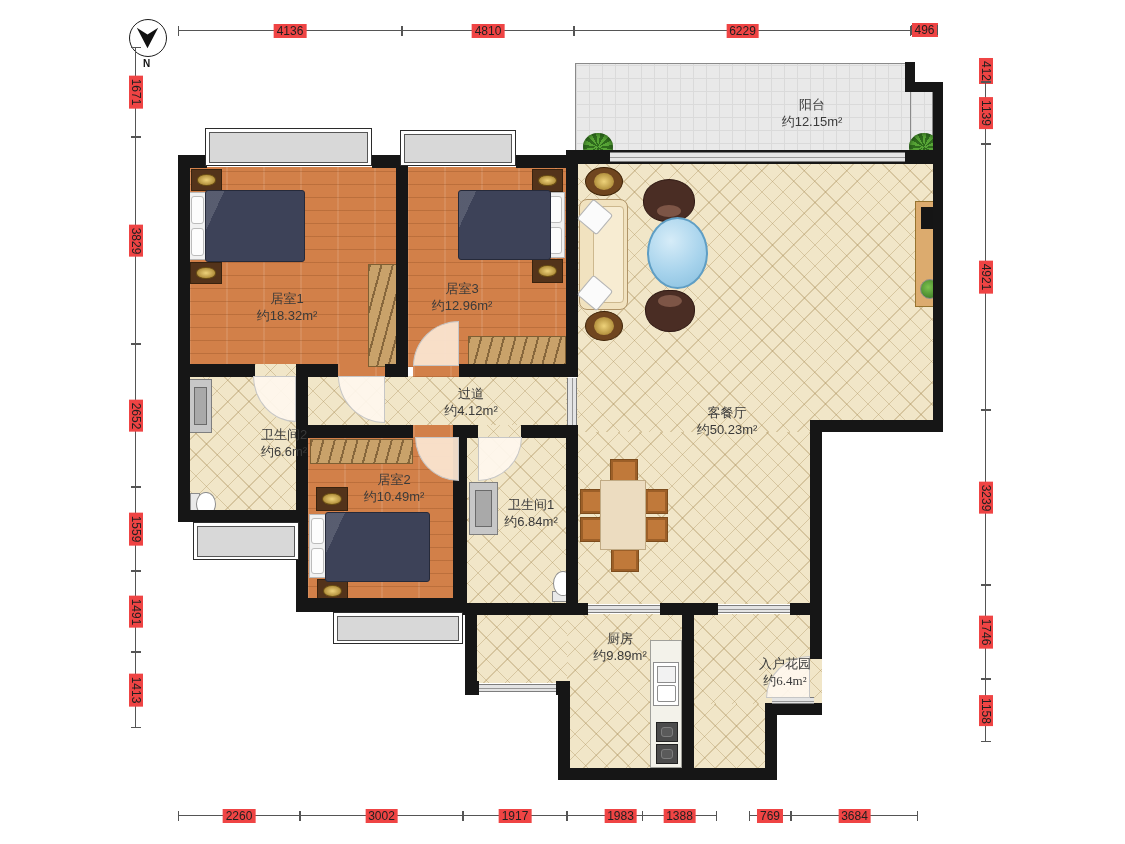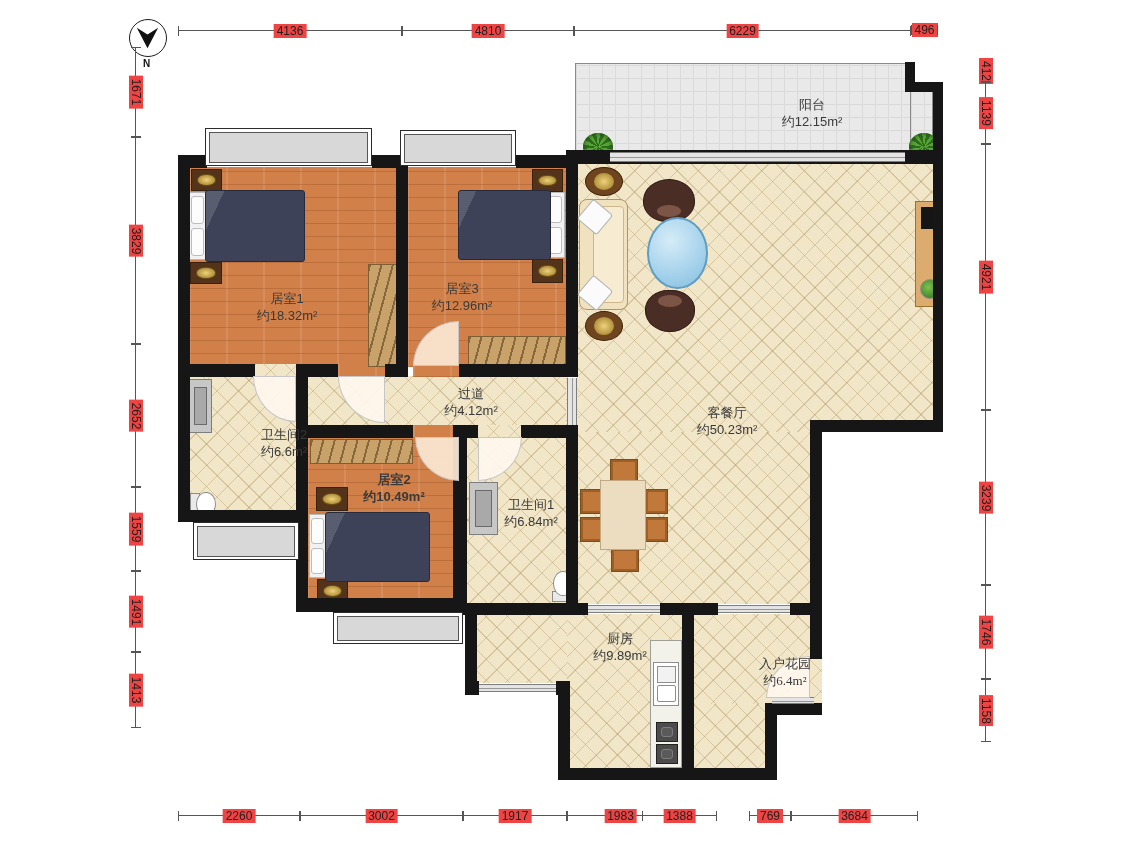--- a/index.html
+++ b/index.html
@@ -254,21 +254,21 @@
     <span>约4.12m²</span>
   </div>
   <div class="room-label" style="left:727px;top:404px;">
     <span>客餐厅</span>
     <span>约50.23m²</span>
   </div>
   <div class="room-label" style="left:243px;top:426px;margin-left:41px;">
     <span>卫生间2</span>
     <span>约6.6m²</span>
   </div>
-  <div class="room-label" style="left:394px;top:471px;font-weight:bold;">
+  <div class="room-label" style="left:394px;top:471px;">
     <span>居室2</span>
     <span>约10.49m²</span>
   </div>
   <div class="room-label" style="left:531px;top:496px;">
     <span>卫生间1</span>
     <span>约6.84m²</span>
   </div>
   <div class="room-label" style="left:605px;top:630px;margin-left:15px;">
     <span>厨房</span>
     <span>约9.89m²</span>

